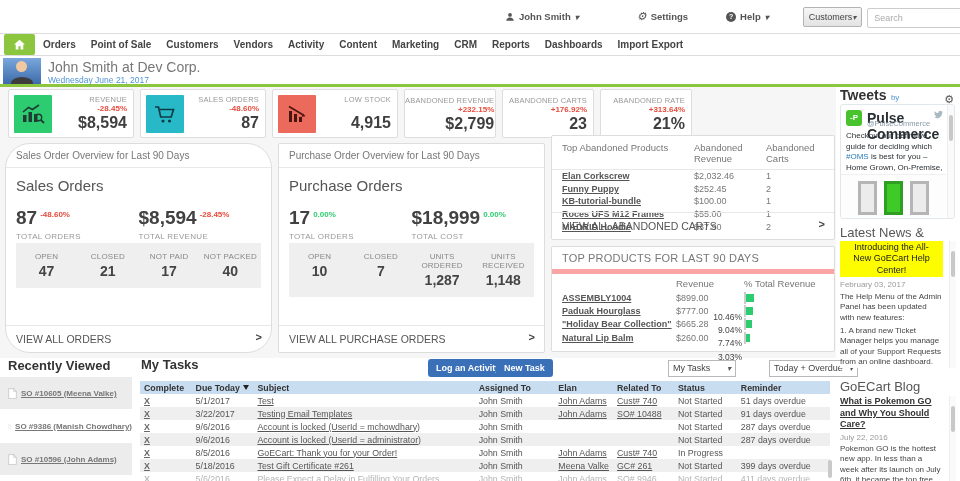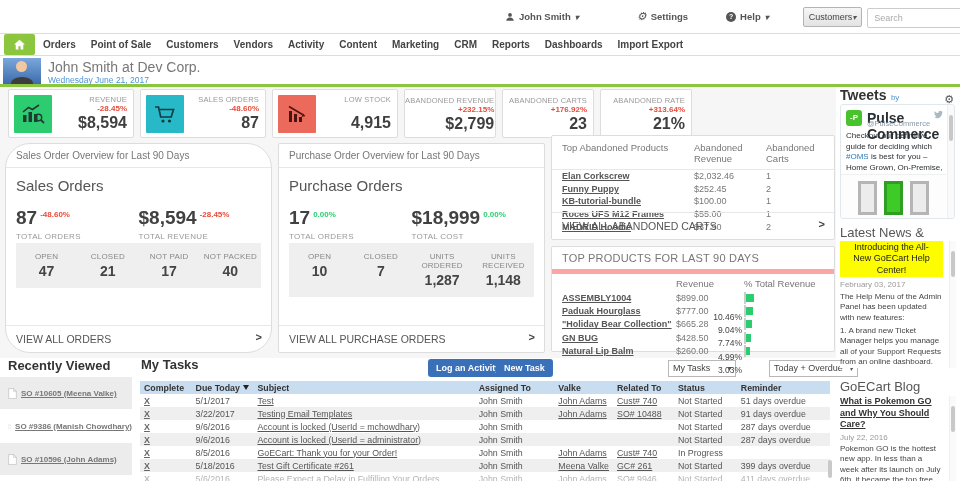--- a/index.html
+++ b/index.html
@@ -418,25 +418,20 @@
         <span class="tp-name"><a class="lnk">Paduak Hourglass</a></span>
         <span class="tp-rev">$777.00</span>
         <span class="tp-pct"><span class="pct-box"><span class="pct-bar" style="width: 6.972px;"></span><span class="pct-txt">9.04%</span></span></span>
       </div>
     <div class="tp-row">
         <span class="tp-name"><a class="lnk">"Holiday Bear Collection"</a></span>
         <span class="tp-rev">$665.28</span>
         <span class="tp-pct"><span class="pct-box"><span class="pct-bar" style="width: 6.257px;"></span><span class="pct-txt">7.74%</span></span></span>
       </div>
     <div class="tp-row">
-        <span class="tp-name"><a class="lnk">GN BUG</a></span>
-        <span class="tp-rev">$428.50</span>
-        <span class="tp-pct"><span class="pct-box"><span class="pct-bar" style="width: 4.7445px;"></span><span class="pct-txt">4.99%</span></span></span>
-      </div>
-    <div class="tp-row">
         <span class="tp-name"><a class="lnk">Natural Lip Balm</a></span>
         <span class="tp-rev">$260.00</span>
         <span class="tp-pct"><span class="pct-box"><span class="pct-bar" style="width: 3.6665px;"></span><span class="pct-txt">3.03%</span></span></span>
       </div>
   </section>
 
   <div class="tw-header">
     <span class="tw-title">Tweets</span>
     <span class="tw-by">by</span>
     <a class="tw-by">@PulseCommerce</a>
@@ -541,21 +536,21 @@
         <col style="width:62px">
         <col style="width:64px">
         <col style="width:95px">
       </colgroup>
     <thead>
       <tr>
         <th>Complete</th>
         <th><span>Due Today</span><i class="sort-desc"></i></th>
         <th>Subject</th>
         <th>Assigned To</th>
-        <th>Valke</th>
+        <th>Elan</th>
         <th>Related To</th>
         <th>Status</th>
         <th>Reminder</th>
       </tr>
     </thead>
     <tbody>
       <tr>
         <td><a class="x-lnk">X</a></td>
         <td class="due">5/1/2017</td>
         <td><a class="t-lnk">Test</a></td>

